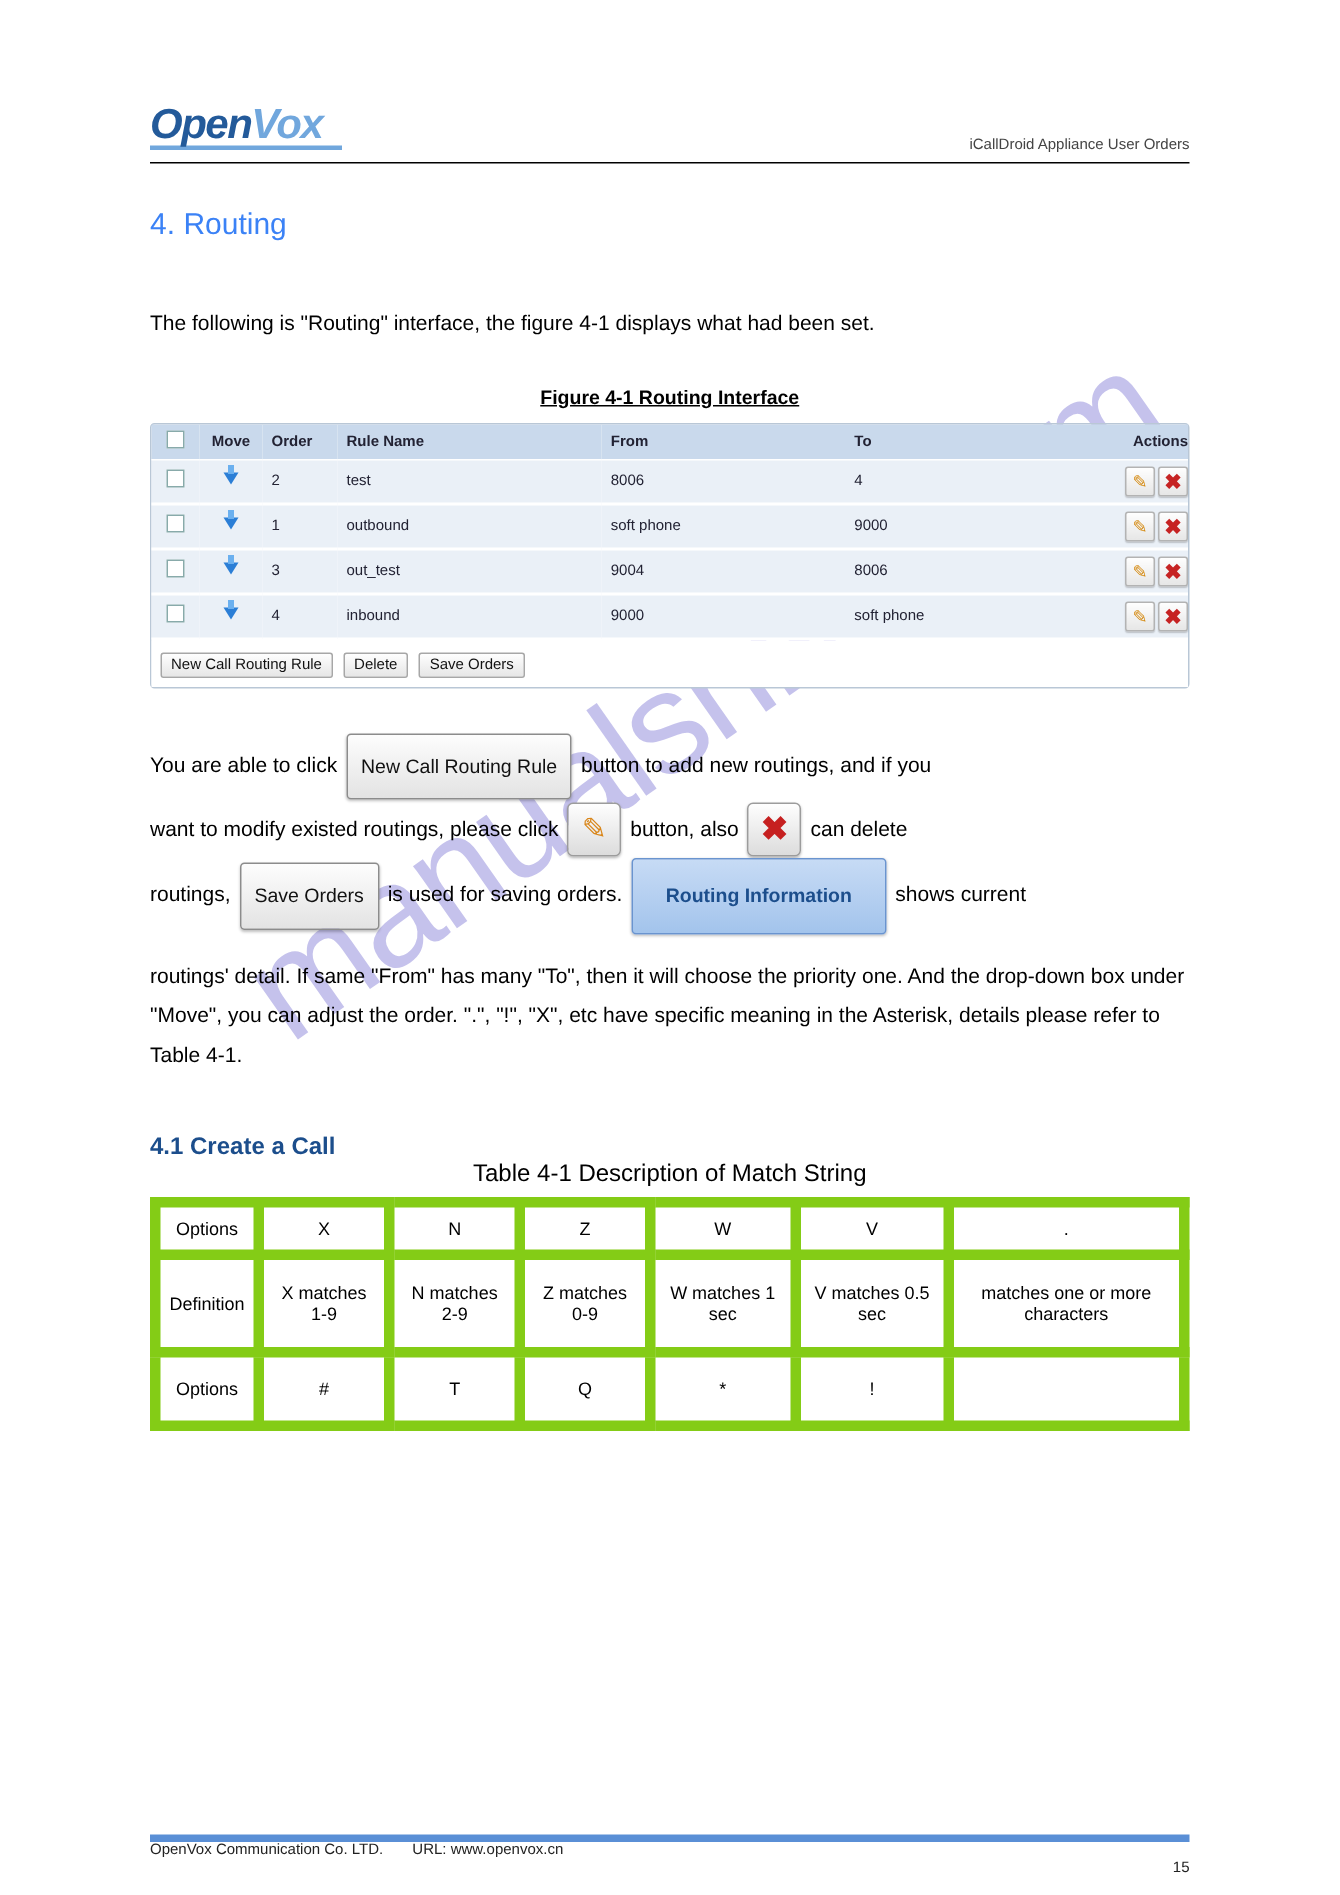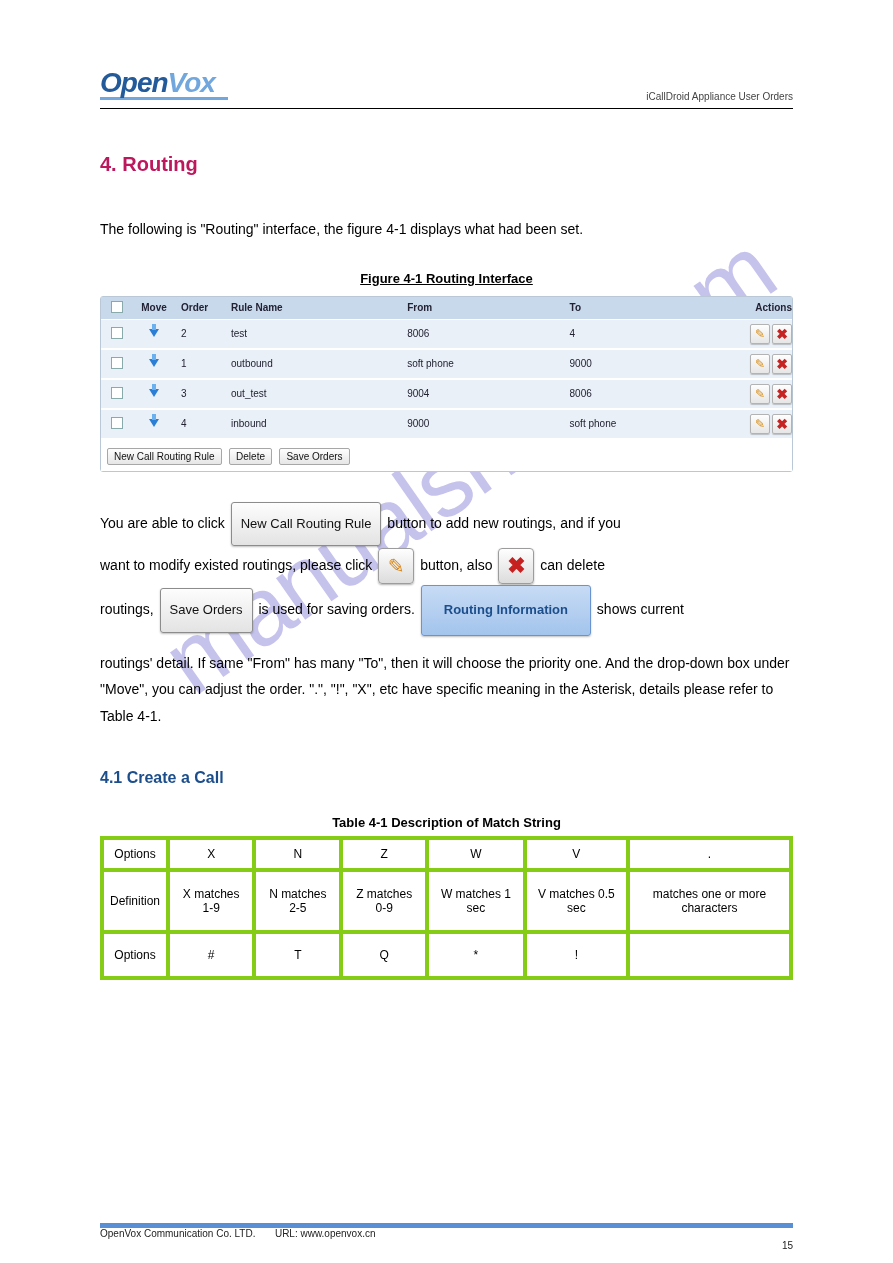--- a/index.html
+++ b/index.html
@@ -43,24 +43,24 @@
     margin-top: -2px;
     margin-bottom: 6px;
   }
   .header-right {
     font-size: 10px;
     color: #444;
     white-space: nowrap;
     padding-bottom: 4px;
   }
   .section-heading {
-    margin-top: 44px;
+    margin-top: 30px;
     font-size: 20px;
-    font-weight: 700;
-    color: #be185d;
+    font-weight: 400;
+    color: #3b82f6;
   }
   .body-text {
     font-size: 14px;
     line-height: 1.9;
     margin-top: 14px;
     color: #000;
     position: relative;
     z-index: 2;
   }
   .body-text.leading {
@@ -190,33 +190,32 @@
     margin:0 2px;
   }
   .minor-heading{
     font-size:16px;
     font-weight:700;
     color:#1c4e8c;
     margin-top:40px;
   }
   .table-caption{
     text-align:center;
-    font-weight:700;
-    font-size:13px;
-    margin-top:28px;
+    font-weight:400;
+    font-size:16px;
   }
   
   .match-table{
     width:100%;
     border-collapse:collapse;
     margin-top:6px;
     font-size:12px;
   }
   .match-table th, .match-table td{
-    border:4px solid #84cc16;
+    border:7px solid #84cc16;
     padding:3px 6px;
     text-align:center;
     font-weight:400;
     background:#fff;
   }
   .match-table tr:first-child td{
     font-weight:400;
     height:22px;
   }
   .match-table tr:nth-child(2) td{height:52px;}
@@ -376,21 +375,21 @@
       <td>X</td>
       <td>N</td>
       <td>Z</td>
       <td>W</td>
       <td>V</td>
       <td>.</td>
     </tr>
     <tr>
       <td>Definition</td>
       <td>X matches 1-9</td>
-      <td>N matches 2-5</td>
+      <td>N matches 2-9</td>
       <td>Z matches 0-9</td>
       <td>W matches 1 sec</td>
       <td>V matches 0.5 sec</td>
       <td>matches one or more characters</td>
     </tr>
     <tr>
       <td>Options</td>
       <td>#</td>
       <td>T</td>
       <td>Q</td>

